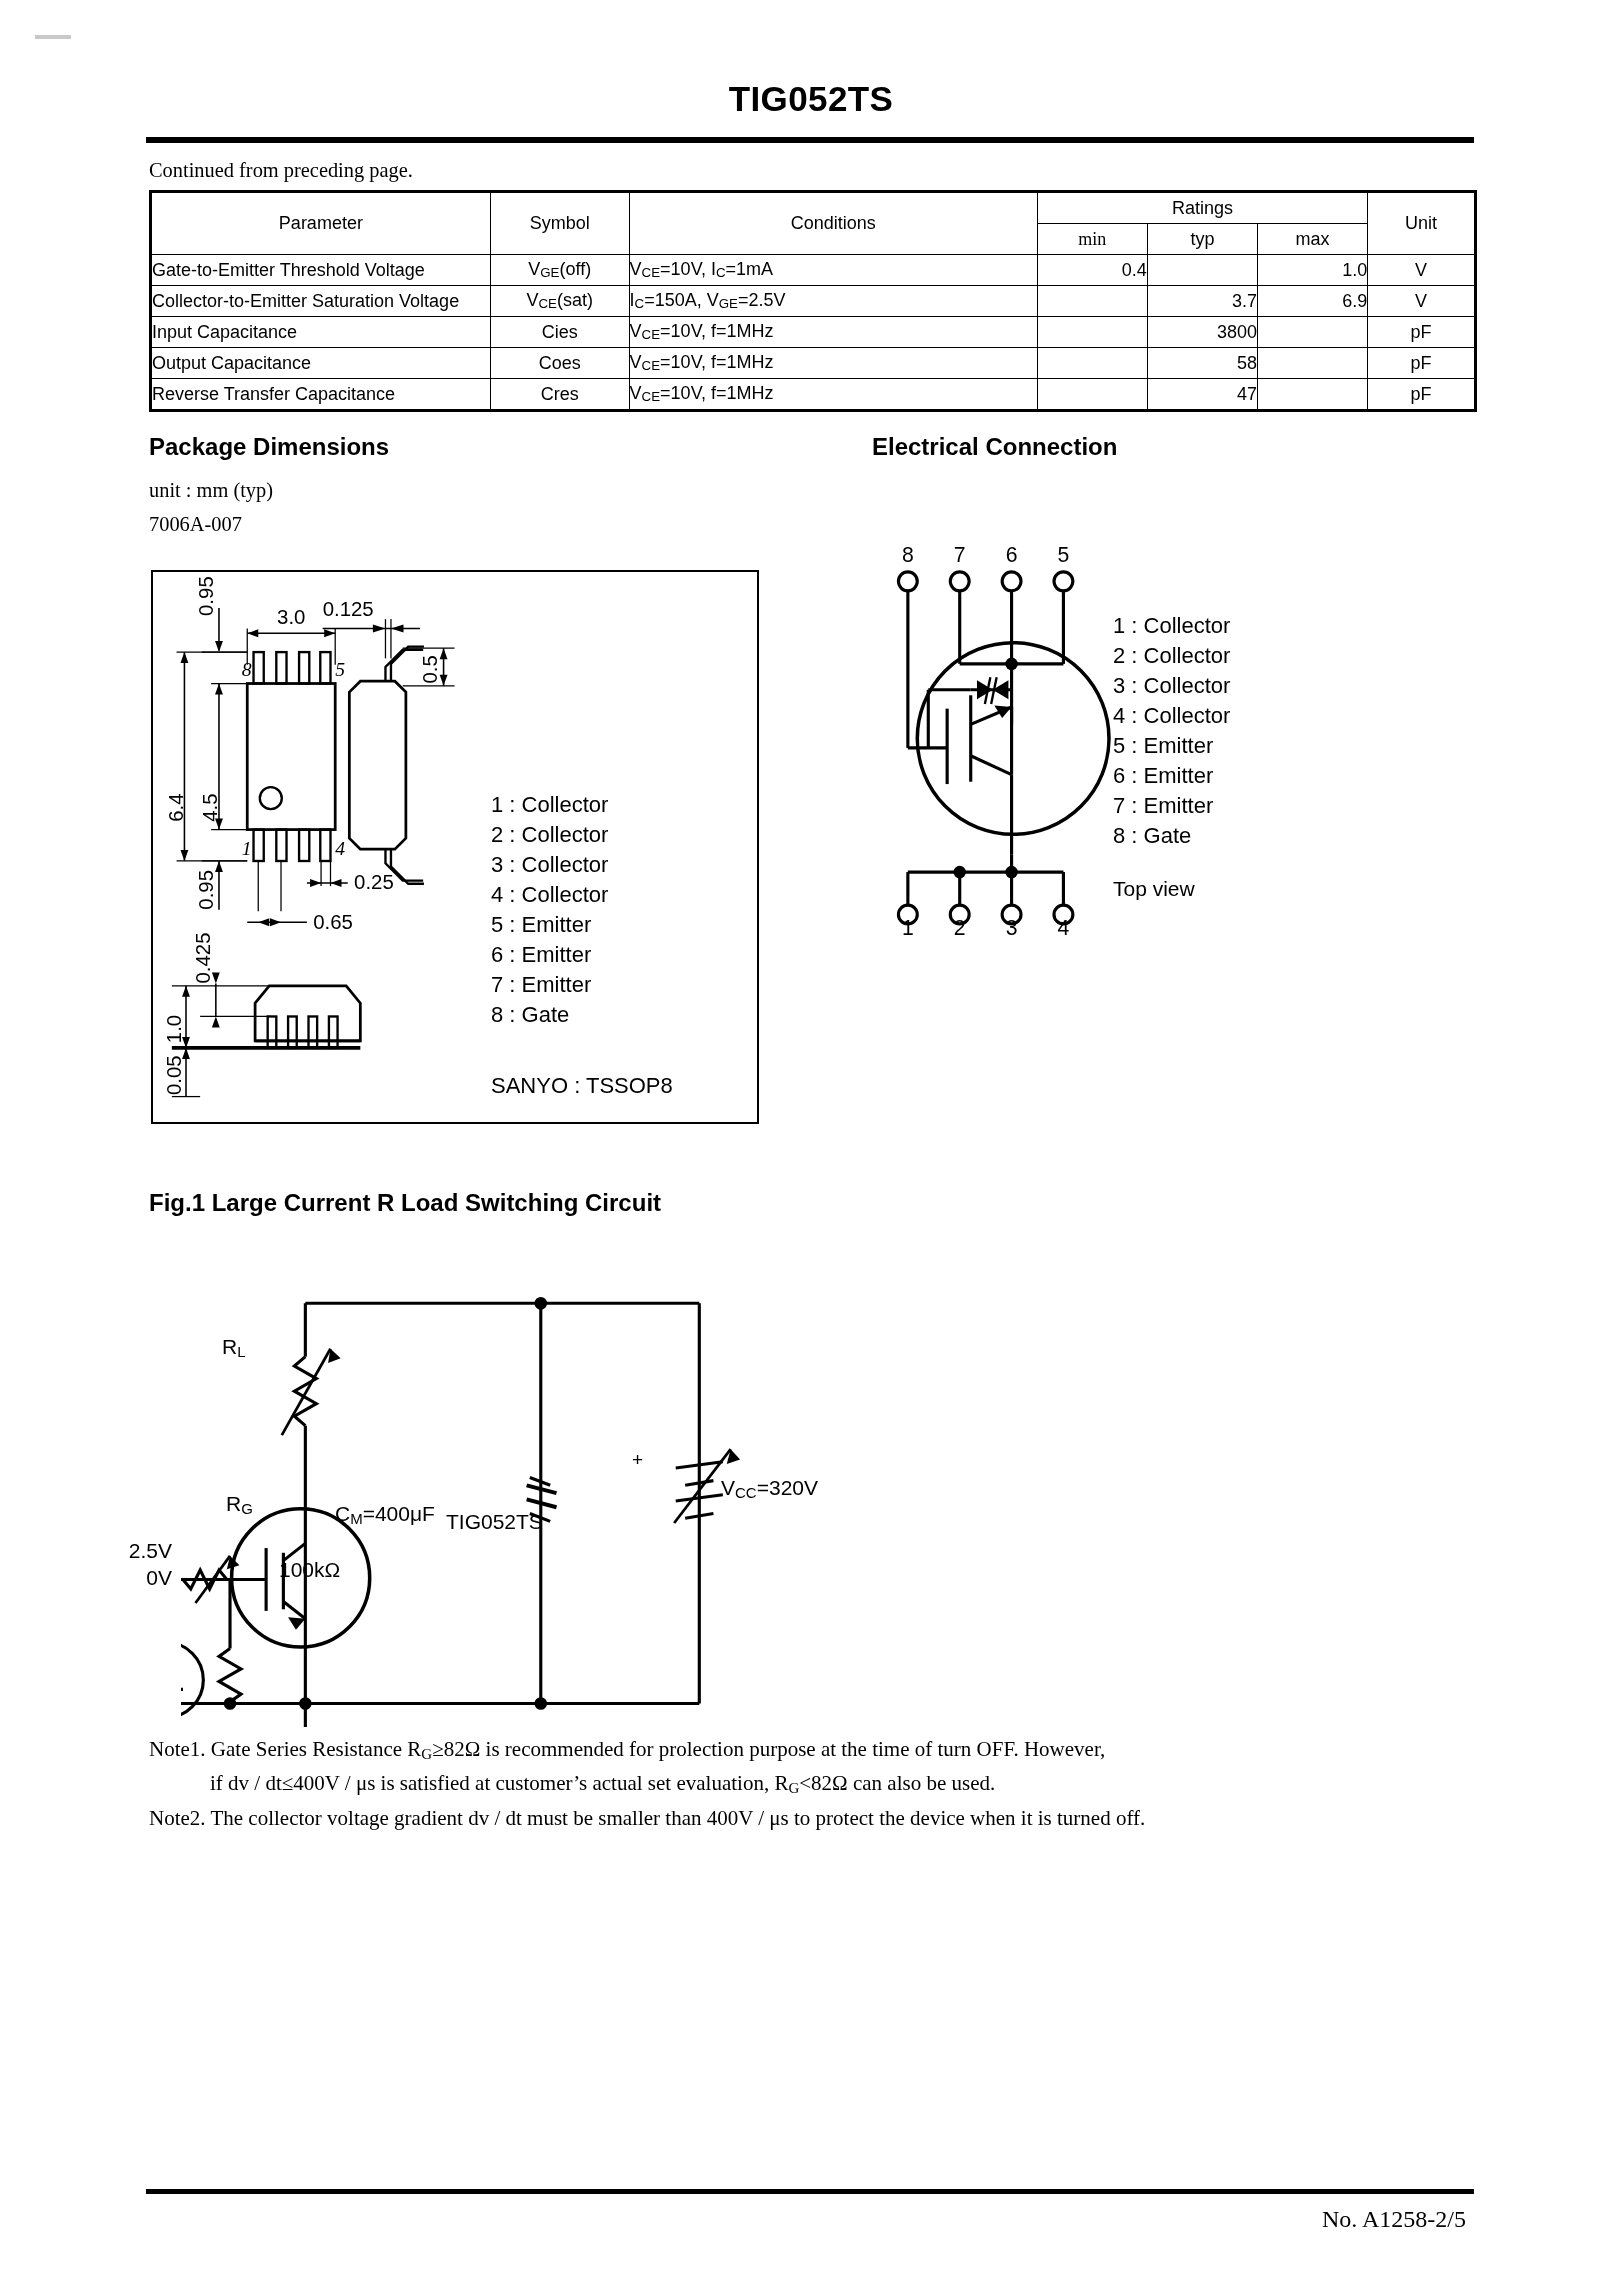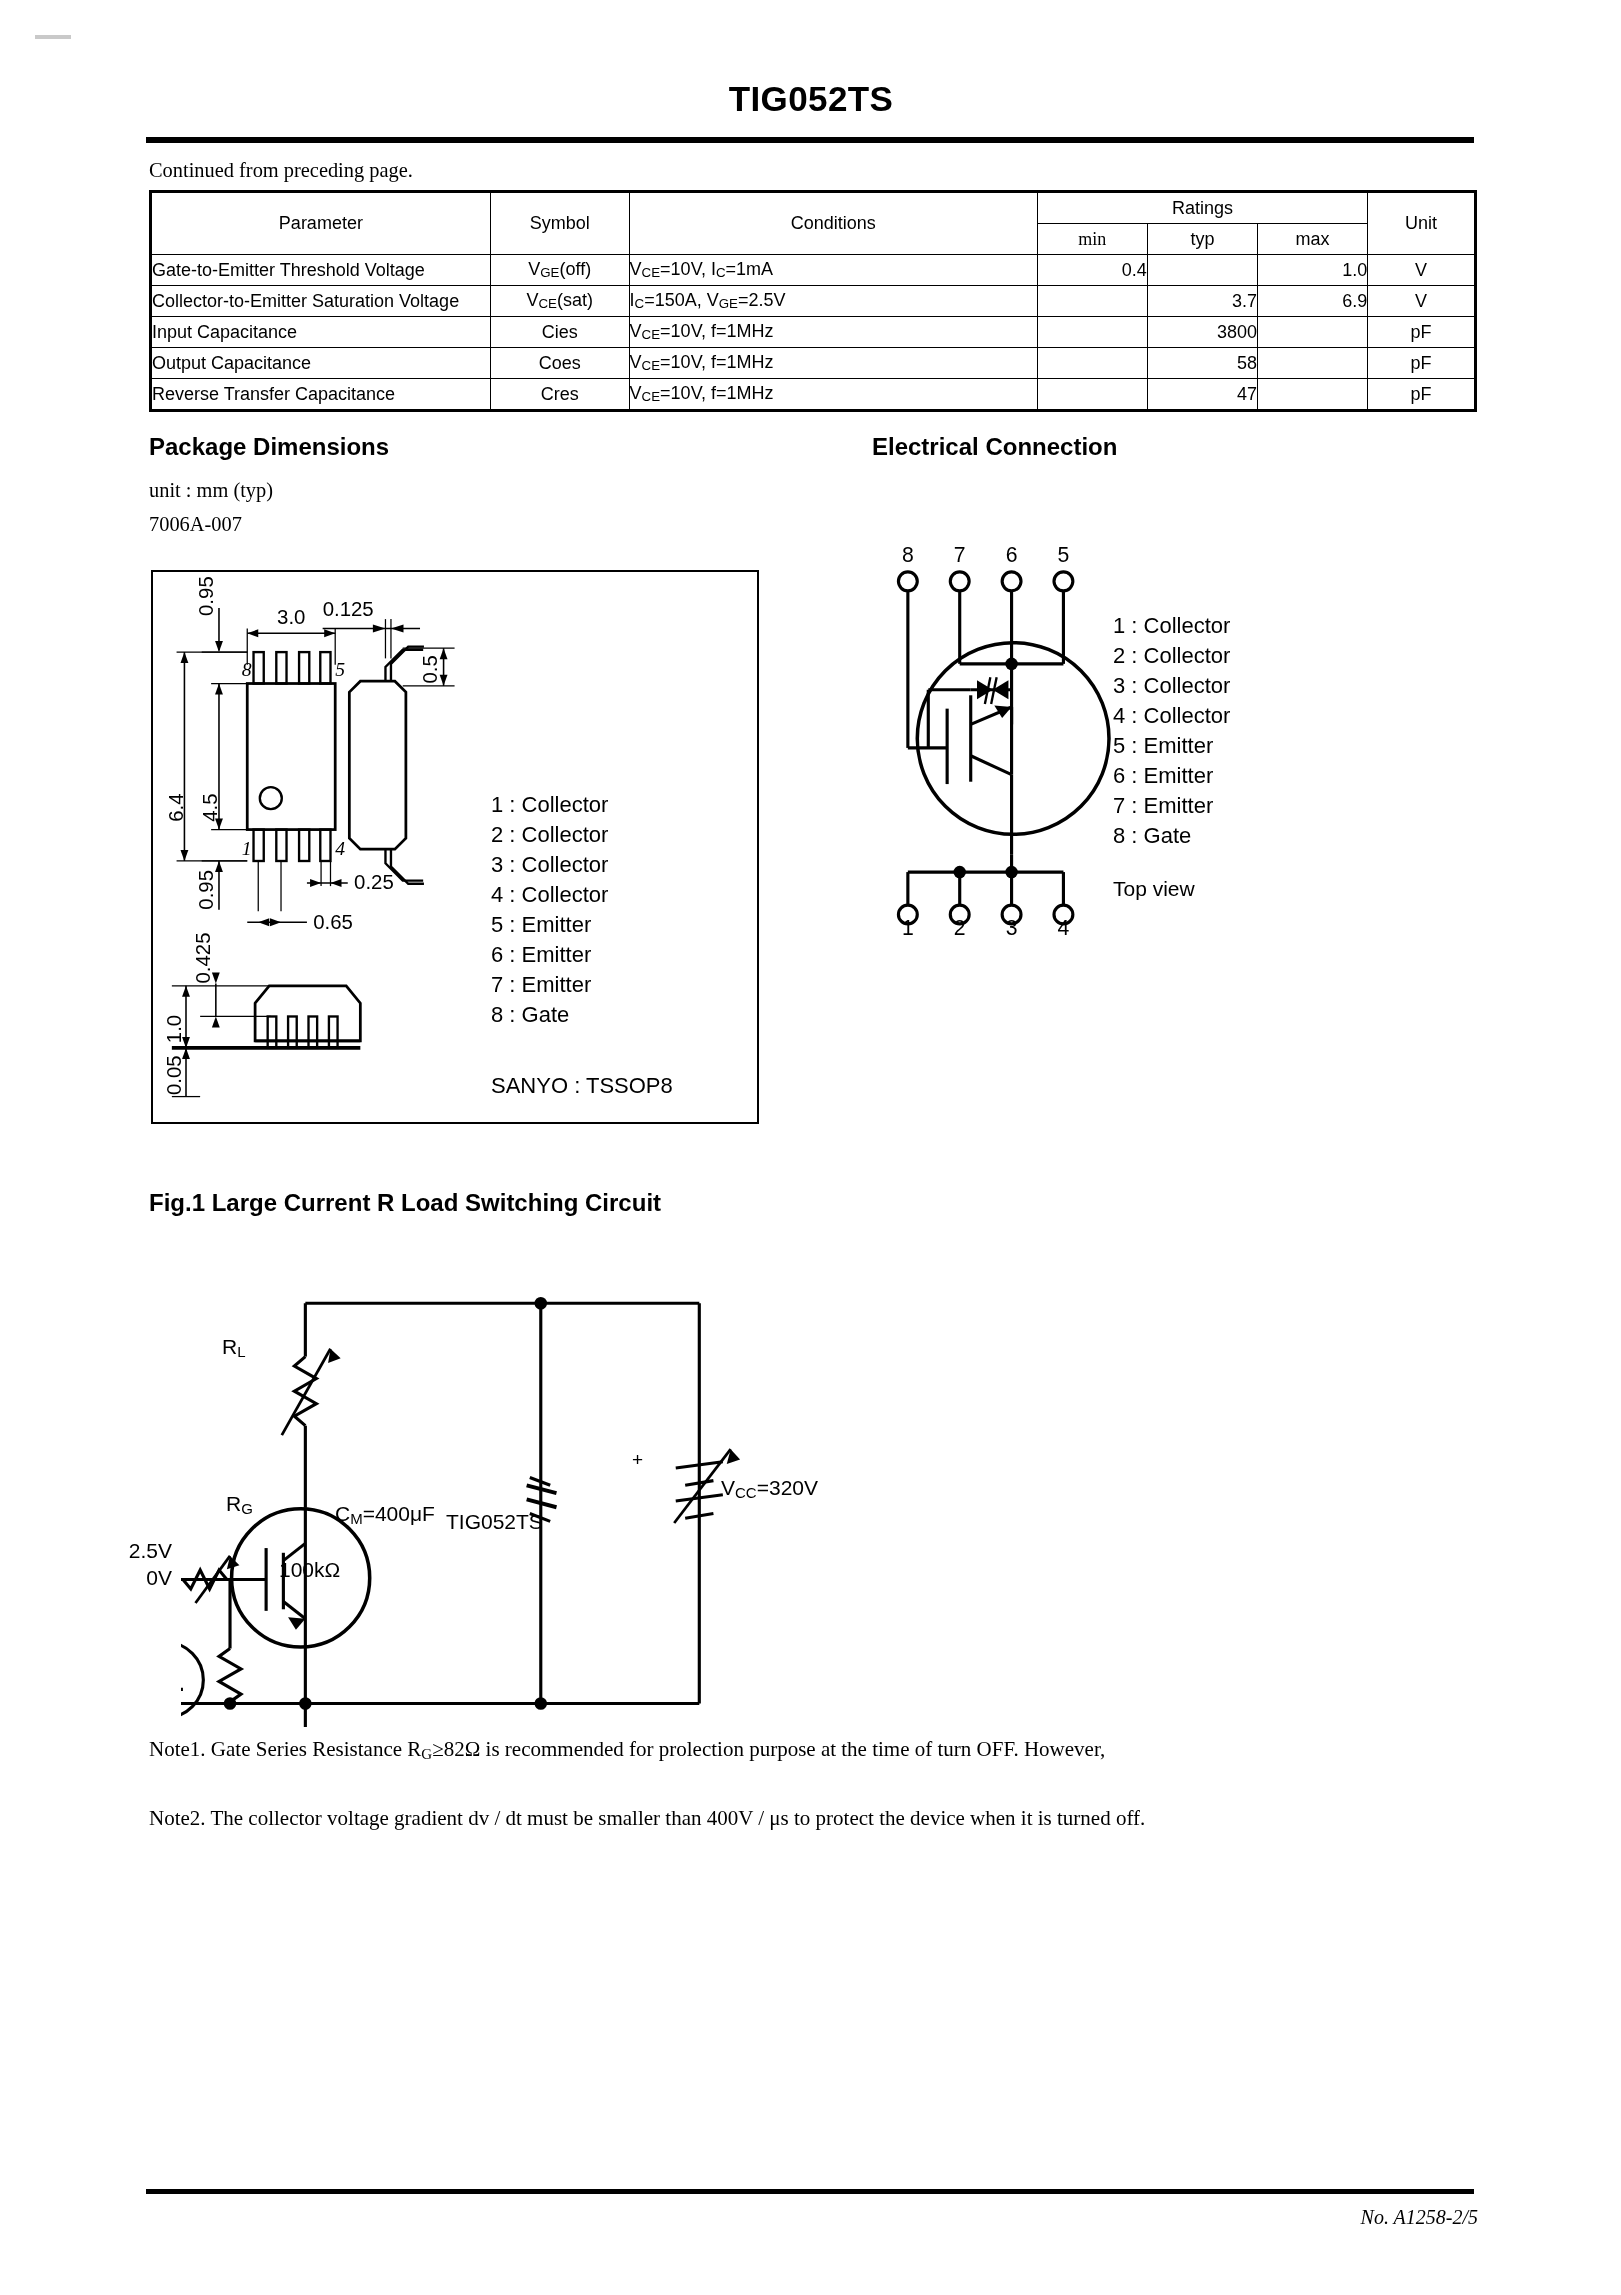--- a/index.html
+++ b/index.html
@@ -147,23 +147,22 @@
 
   
   .rule-bottom {
     position: absolute;
     left: 146px; top: 2189px;
     width: 1328px; height: 4.7px;
     background: #000;
   }
   .footer-no {
     position: absolute;
-    right: 144px; top: 2206px;
-    font-size: 20px;
-    font-style: italic;
+    right: 156px; top: 2206px;
+    font-size: 24px;
   }
 
   svg { display: block; }
 </style>
 </head>
 <body>
 
 <div class="page">
 
   <div class="corner-artifact"></div>
@@ -531,19 +530,20 @@
   <div class="ckt-label" style="left:222px; top:1335px;"><span>R</span><span class="sb">L</span></div>
   <div class="ckt-label" style="left:100px; top:1539px; text-align:right; width:72px;">2.5V</div>
   <div class="ckt-label" style="left:100px; top:1566px; text-align:right; width:72px;">0V</div>
   <div class="ckt-label" style="left:279px; top:1558px;">100kΩ</div>
   <div class="ckt-label" style="left:446px; top:1510px;">TIG052TS</div>
   <div class="ckt-label" style="left:335px; top:1470px;margin-top:32px;">C<span class="sb">M</span>=400μF</div>
   <div class="ckt-label" style="left:632px; top:1449px; font-size:19px;">+</div>
   <div class="ckt-label" style="left:721px; top:1476px;">V<span class="sb">CC</span>=320V</div>
 
   <div class="note" style="left:149px; top:1737px;">Note1. Gate Series Resistance R<span class="sb">G</span>≥82Ω is recommended for prolection purpose at the time of turn OFF. However,</div>
+  <div class="note" style="left:210px; top:1771px;">if dv / dt≤400V / μs is satisfied at customer’s actual set evaluation, R<span class="sb">G</span>&lt;82Ω can also be used.</div>
   <div class="note" style="left:149px; top:1806px;">Note2. The collector voltage gradient dv / dt must be smaller than 400V / μs to protect the device when it is turned off.</div>
 
   <div class="rule-bottom"></div>
   <div class="footer-no">No. A1258-2/5</div>
 
 </div>
 
 
 </body></html>

